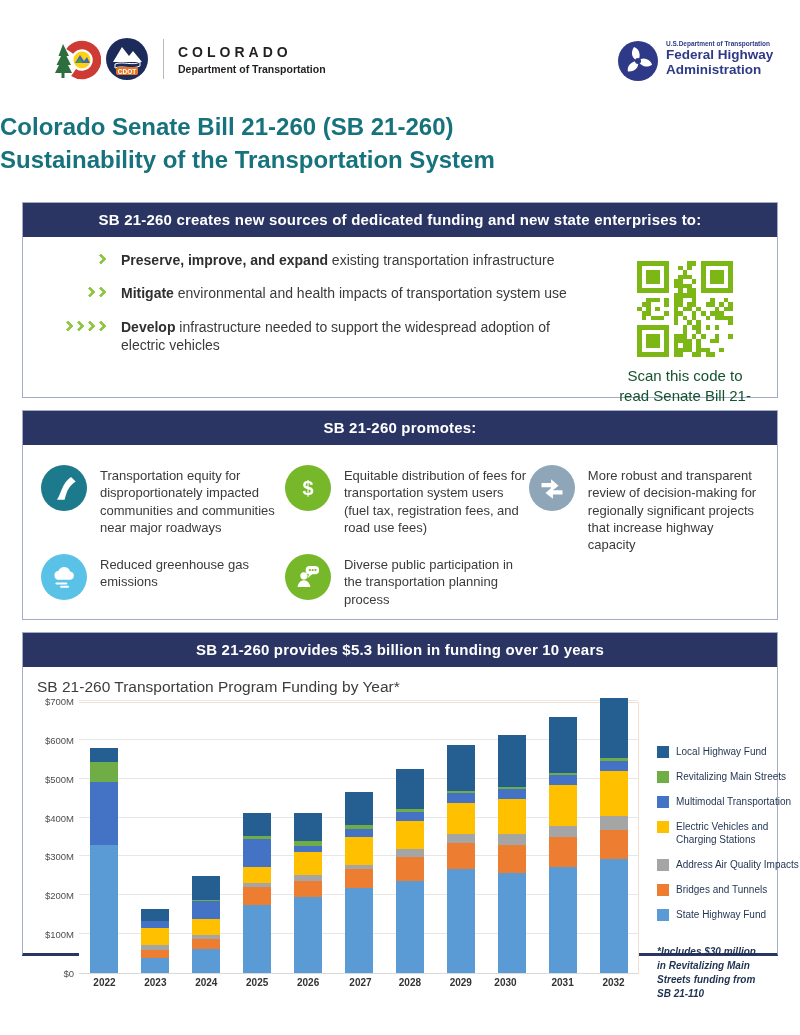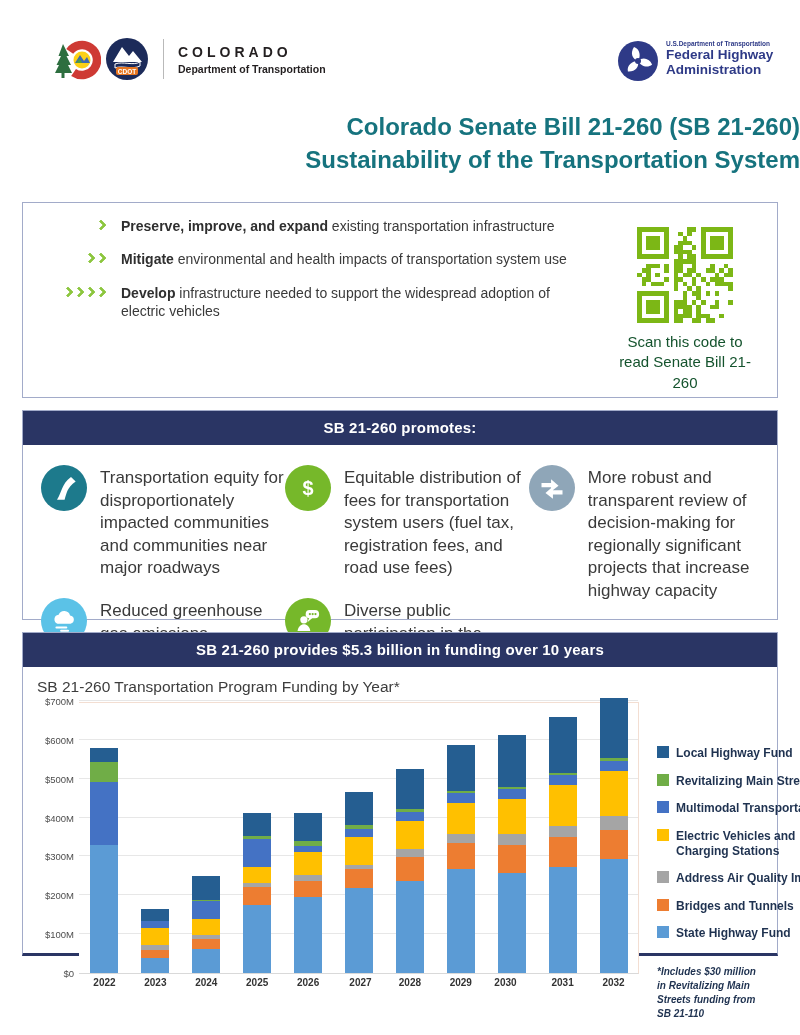--- a/index.html
+++ b/index.html
@@ -11,21 +11,21 @@
   .cdot-marks { display:flex; align-items:center; gap:4px; }
   .cdot-divider { width:1px; height:40px; background:#b9b9b9; margin:0 4px; }
   .cdot-text .brand { font-size:14px; font-weight:bold; letter-spacing:4px; color:#231f20; }
   .cdot-text .sub { font-size:10.5px; font-weight:bold; color:#231f20; margin-top:3px; }
 
   .fhwa-logo { position:absolute; top:40px; left:617px; display:flex; align-items:flex-start; gap:7px; }
   .fhwa-text .small { font-size:6.5px; color:#2e3a87; font-weight:bold; margin-bottom:1px; }
   .fhwa-text .big { font-size:13.5px; font-weight:bold; color:#2e3a87; line-height:1.1; }
 
   
-  .main-title { position:absolute; top:110px; left:0; width:800px; text-align:right; color:#16737e; font-weight:bold; font-size:24px; line-height:33px; }
+  .main-title { position:absolute; top:110px; left:0; width:800px; text-align:left; color:#16737e; font-weight:bold; font-size:24px; line-height:33px; }
 
   
   .box { position:absolute; left:22px; width:756px; border:1px solid #a2abc9; background:#fff; }
   .box-header { background:#2a3564; color:#fff; font-weight:bold; font-size:15px; text-align:center; height:34px; line-height:34px; letter-spacing:0.2px; }
 
   
   #creates-box { top:202px; height:196px; }
   .creates-body { display:flex; padding:14px 16px 10px 16px; }
   .bullets { flex:1; }
   .bullet { display:flex; margin-bottom:15px; }
@@ -37,39 +37,39 @@
   .qr-caption { margin-top:9px; font-size:15px; color:#14532d; text-align:center; line-height:1.35; }
 
   
   #promotes-box { top:410px; height:210px; }
   .promotes-body { display:flex; padding:20px 14px 10px 18px; }
   .promo-col { display:flex; flex-direction:column; gap:18px; }
   .promo-col.c1 { width:250px; } .promo-col.c2 { width:250px; } .promo-col.c3 { width:240px; }
   .promo-item { display:flex; gap:13px; }
   .promo-icon { width:46px; height:46px; min-width:46px; border-radius:50%; display:flex; align-items:center; justify-content:center; }
   .promo-icon svg { width:28px; height:28px; }
-  .promo-text { font-size:17px; line-height:1.33; color:#3a3a3a; padding-top:2px; }
+  .promo-text { font-size:13px; line-height:1.33; color:#3a3a3a; padding-top:2px; }
 
   
   #funding-box { top:632px; height:324px; border-bottom:3px solid #2a3564; }
   .chart-title { font-size:15.5px; color:#3d3d3d; padding:11px 0 6px 14px; }
   .chart-wrap { position:relative; padding-left:14px; }
   .chart-flex { display:flex; }
   .y-axis { position:relative; width:42px; height:272px; }
   .ytick { position:absolute; right:5px; font-size:9.5px; color:#4d4d4d; text-align:right; white-space:nowrap; }
   .plot { position:relative; width:560px; height:272px; border:1px solid #f3ded2; border-left:none; border-bottom:1px solid #d9d9d9; background:#fff; }
   .gridline { position:absolute; left:0; width:100%; height:1px; background:#e7e7e7; }
   .bar { position:absolute; bottom:0; display:flex; flex-direction:column-reverse; }
   .xlabels { position:relative; height:18px; width:560px; margin-left:42px; margin-top:3px; }
   .xtick { position:absolute; top:0; text-align:center; font-size:10px; color:#333; font-weight:bold; }
 
   .legend { position:absolute; left:634px; top:44px; width:122px; }
   .legend-item { display:flex; gap:7px; margin-bottom:12.5px; align-items:flex-start; }
   .swatch { width:12px; height:12px; min-width:12px; margin-top:0px; }
-  .legend-label { font-size:12px; font-weight:bold; color:#1f3250; line-height:1.25; white-space:nowrap; }
+  .legend-label { font-size:10px; font-weight:normal; color:#1f3250; line-height:1.25; white-space:nowrap; }
   .chart-footnote { margin-top:24px; font-size:10px; font-weight:bold; color:#1f3250; line-height:1.4;font-style:italic; }
 </style>
 </head>
 <body>
 
 <div class="cdot-logo">
   <div class="cdot-marks">
     <svg width="46" height="46" viewBox="0 0 46 46">
       <polygon points="8,8 14,20 11.5,20 16,29 13,29 17,37 9.5,37 9.5,42 6.5,42 6.5,37 0,37 4,29 1.5,29 6,20 3.5,20" fill="#2d6e3f"></polygon>
       <circle cx="27" cy="24" r="15" fill="none" stroke="#ce3a34" stroke-width="8.5" stroke-dasharray="70 25" transform="rotate(-145 27 24)"></circle>
@@ -108,20 +108,21 @@
     <div class="big">Administration</div>
   </div>
 </div>
 
 <div class="main-title">
   <div>Colorado Senate Bill 21-260 (SB 21-260)</div>
   <div>Sustainability of the Transportation System</div>
 </div>
 
 <div class="box" id="creates-box">
+  <div class="box-header">SB 21-260 creates new sources of dedicated funding and new state enterprises to:</div>
   <div class="creates-body">
     <div class="bullets" id="bullets">
         <div class="bullet">
           <div class="chevs">
             <span class="chev"></span>
           </div>
           <div class="bullet-text"><b>Preserve, improve, and expand</b> existing transportation infrastructure</div>
         </div>
         <div class="bullet">
           <div class="chevs">

